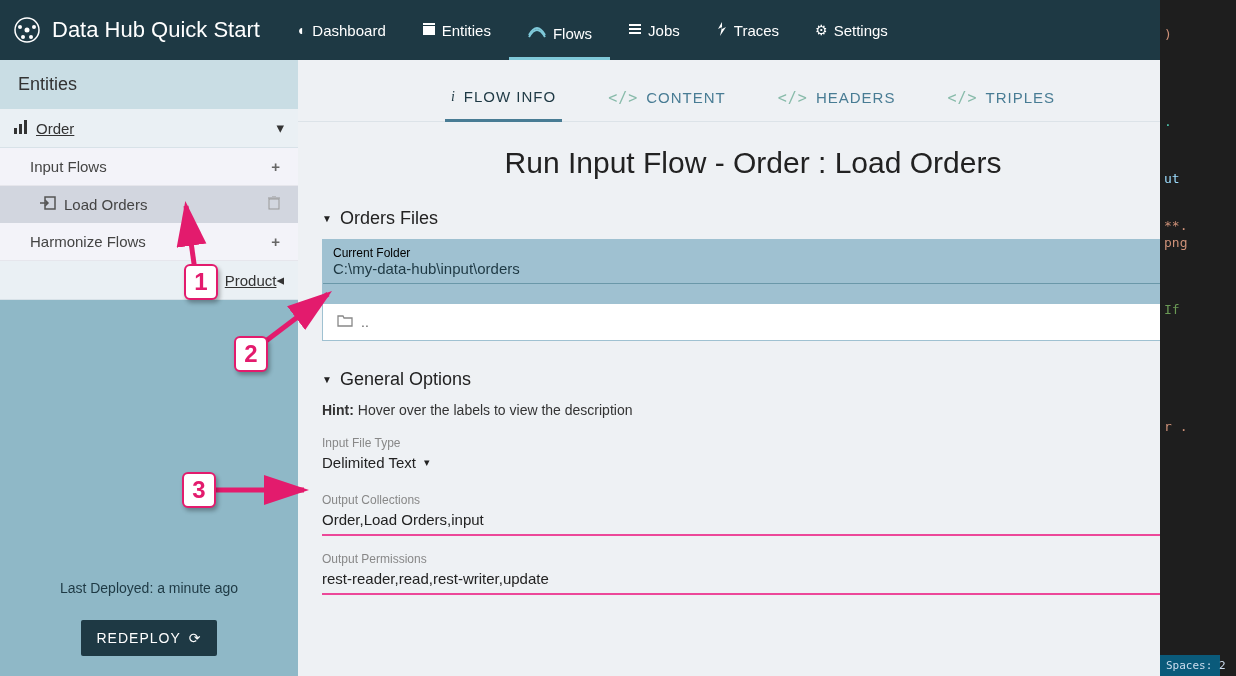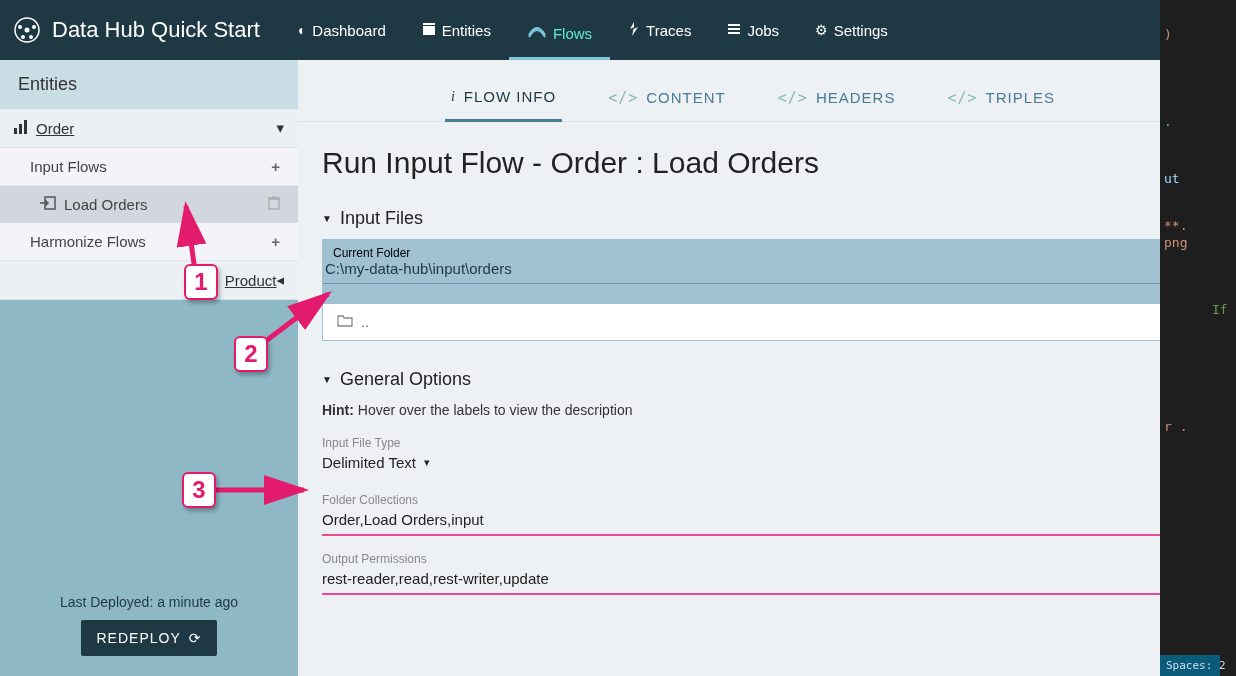--- a/index.html
+++ b/index.html
@@ -6,75 +6,75 @@
   body { font-family: -apple-system, BlinkMacSystemFont, "Segoe UI", Arial, sans-serif; width: 1236px; height: 676px; overflow: hidden; background: #252e37; position: relative; }
   
   .app { width: 1208px; height: 676px; background: #eef1f4; display: flex; flex-direction: column; }
   
   
   .navbar { background: #1e3944; height: 60px; display: flex; align-items: center; padding: 0 12px; color: #fff; }
   .navbar-logo { width: 30px; height: 30px; margin-right: 10px; display:flex; align-items:center; justify-content:center;}
   .navbar-title { font-size: 22px; font-weight: 400; margin-right: 20px; white-space: nowrap; }
   .navbar-links { display: flex; align-items: center; gap: 0; flex: 1; }
   .nav-item { color: #fff; text-decoration: none; padding: 0 18px; height: 60px; display: flex; align-items: center; gap: 6px; font-size: 15px; cursor: pointer; white-space: nowrap;}
-  .nav-item.active { color: #5eead4; border-bottom: 3px solid #7fc9d9; padding-top:10px; }
+  .nav-item.active { color: #ffffff; border-bottom: 3px solid #7fc9d9; padding-top:10px; }
   .nav-item .ic { font-size: 14px; }
   .nav-right { display:flex; align-items:center; }
   
   
   .body { display: flex; flex: 1; overflow: hidden; }
   
   
   .sidebar { width: 298px; background: #8fb8c7; display: flex; flex-direction: column; }
   .sidebar-head { background: #c9dde4; padding: 14px 18px; font-size: 18px; color: #333; }
   .entities-list { flex: 1; background: #8fb8c7; overflow-y:auto;}
   .entity-row { background: #eaf0f4; padding: 10px 14px; display: flex; align-items: center; justify-content: space-between; font-size: 15px; color: #333; cursor: pointer; border-bottom:1px solid #d8e2e8;}
   .entity-row .left { display:flex; align-items:center; gap:8px;text-decoration:underline;}
   .entity-row.collapsed { background: #eaf0f4; justify-content: flex-end; }
   .flows-group { background: #f3f3f9; }
   .flows-item { padding: 10px 18px 10px 30px; display:flex; justify-content:space-between; align-items:flex-end; font-size:15px; color:#444; cursor:pointer; border-bottom:1px solid #e6e6ec;}
   .flows-subitem { padding: 10px 18px 10px 40px; display:flex; justify-content:space-between; align-items:center; font-size:15px; color:#444; cursor:pointer; background:#d2d6df;}
   .sidebar-footer { background:#8fb8c7; padding: 12px 10px 20px; text-align:center; }
-  .sidebar-footer .last { color:#1e3944; font-size:14px; margin-bottom:10px; }
+  .sidebar-footer .last { color:#1e3944; font-size:14px; margin-bottom:24px; }
   .redeploy { background:#1e3944; color:#fff; border:none; padding:10px 16px; font-size:14px; letter-spacing:1px; display:inline-flex; align-items:center; gap:8px; cursor:pointer; border-radius:2px;}
   
   
   .main { flex:1; display:flex; flex-direction:column; position:relative; overflow:hidden;}
   .tabs { display:flex; justify-content:center; gap:40px; padding:20px 0 0; border-bottom:1px solid #dce3e8; }
   .tab { color:#487c94; font-size:15px; letter-spacing:1px; padding:8px 6px 14px; display:flex; align-items:center; gap:8px; cursor:pointer;}
   .tab.active { color:#1e3944; border-bottom:3px solid #487c94; margin-bottom:-1px;}
   .tab-ic { font-size:14px; font-style:italic; font-family: Georgia, serif;}
   .content { padding: 10px 24px 24px; overflow-y:auto; flex:1; position:relative;}
-  h1.page-title { font-size:30px; font-weight:400; color:#222; margin:14px 0 28px; }
+  h1.page-title { font-size:30px; font-weight:400; color:#222; margin:14px 0 28px;text-align:center; }
   .section-head { display:flex; align-items:center; gap:4px; font-size:18px; color:#222; margin:8px 0 10px; cursor:pointer;}
   .section-head::before { content:"▼"; font-size:10px; margin-right:4px;}
   .folder-box { background:#9fc1d1; border:1px solid #9fc1d1; }
   .folder-label { font-size:12px; color:#000000; padding:6px 10px 0;}
-  .folder-val { font-size:15px; color:#1e3944; padding:0 2px 6px; border-bottom:1px solid #6a98a9;}
+  .folder-val { font-size:15px; color:#1e3944; padding:0 10px 6px; border-bottom:1px solid #6a98a9;}
   .folder-space { height:20px; background:#9fc1d1;}
   .folder-row { background:#fff; padding:10px 14px; display:flex; align-items:center; gap:8px; color:#666; font-size:14px;}
   .hint { font-size:14px; color:#333; margin:12px 0 18px;}
   .hint b { font-weight:bold;}
   .field-label { font-size:12px; color:#888; margin-top:16px;}
   .field-value { font-size:15px; color:#222; padding:4px 0 6px; border-bottom:2px solid #ec4899; display:flex; align-items:center; gap:4px;}
   .field-value.drop::after { content:"▾"; font-size:11px; margin-left:4px;}
   .scrollbar { position:absolute; right:0; top:0; bottom:0; width:12px; background:#e4e8eb;}
   .scrollthumb { position:absolute; top:0; width:12px; height:230px; background:#b6bec4; border-radius:2px;}
   
   
   .callout { position:absolute; pointer-events:none; z-index:50;}
   .callout-num { width:34px; height:36px; background:#fff; color:#e31b6d; border:2px solid #e31b6d; border-radius:6px; display:flex; align-items:center; justify-content:center; font-size:24px; font-weight:bold; box-shadow:2px 3px 4px rgba(0,0,0,.3);}
   .callout svg { overflow:visible; }
   
   
   .editor-pane { position:absolute; left:1160px; top:0; width:76px; height:676px; background:#1e1e1e; color:#8aa; font-family: Consolas, monospace; font-size:13px; overflow:hidden;}
   .editor-line { padding:1px 4px; white-space:nowrap;}
   .editor-status { position:absolute; bottom:0; left:0; right:16px; background:#0a5a7a; color:#cde; font-size:11px; padding:4px 6px; white-space:nowrap;}
   .orange { color:#ce9178;}
-  .green { color:#6a9955;margin-left:48px;}
+  .green { color:#6a9955;}
   .cyan { color:#4ec9b0;}
   .key { color:#9cdcfe;}
 </style>
 </head>
 <body>
 
 <div class="app">
   <div class="navbar">
     <div class="navbar-logo">
       <svg width="26" height="26" viewBox="0 0 26 26">
@@ -100,32 +100,32 @@
           <span>Entities</span>
         </div>
       <div class="nav-item active">
           <span class="ic"><svg width="20" height="14" viewBox="0 0 20 14">
               <path d="M2 10 Q 10 -4 18 10" fill="none" stroke="#7fc9d9" stroke-width="2"></path>
               <path d="M2 12 Q 10 -2 18 12" fill="none" stroke="#7fc9d9" stroke-width="2"></path>
             </svg></span>
           <span>Flows</span>
         </div>
       <div class="nav-item">
-          <span class="ic"><svg width="12" height="16" viewBox="0 0 12 16">
-              <path d="M6 1 L2 8 L6 6 L4 15 L10 6 L6 8 Z" fill="#fff"></path>
-            </svg></span>
-          <span>Traces</span>
-        </div>
-      <div class="nav-item">
           <span class="ic"><svg width="14" height="14" viewBox="0 0 14 14">
               <line x1="1" y1="3" x2="13" y2="3" stroke="#fff" stroke-width="2"></line>
               <line x1="1" y1="7" x2="13" y2="7" stroke="#fff" stroke-width="2"></line>
               <line x1="1" y1="11" x2="13" y2="11" stroke="#fff" stroke-width="2"></line>
             </svg></span>
           <span>Jobs</span>
+        </div>
+      <div class="nav-item">
+          <span class="ic"><svg width="12" height="16" viewBox="0 0 12 16">
+              <path d="M6 1 L2 8 L6 6 L4 15 L10 6 L6 8 Z" fill="#fff"></path>
+            </svg></span>
+          <span>Traces</span>
         </div>
       <div class="nav-item">
           <span class="ic">⚙</span>
           <span>Settings</span>
         </div>
     </div>
     <div class="nav-right">
       <div class="nav-item">
           <span><svg width="20" height="20" viewBox="0 0 20 20">
               <circle cx="10" cy="6" r="4" fill="#fff"></circle>
@@ -211,21 +211,21 @@
           </div>
         <div class="tab">
             <span style="font-family:monospace;color:#8ba;">&lt;/&gt;</span>
             <span>TRIPLES</span>
           </div>
       </div>
       <div class="content">
         <h1 class="page-title">Run Input Flow - Order : Load Orders</h1>
 
         <div class="section-head">
-            <span>Input Files</span>
+            <span>Orders Files</span>
           </div>
         <div class="folder-box">
           <div class="folder-label">Current Folder</div>
           <div class="folder-val">C:\my-data-hub\input\orders</div>
           <div class="folder-space"></div>
           <div class="folder-row">
             <span><svg width="16" height="13" viewBox="0 0 16 13">
                   <path d="M1 2 L6 2 L7 4 L15 4 L15 12 L1 12 Z" fill="none" stroke="#888" stroke-width="1.3"></path>
                 </svg></span>
             <span>..</span>
@@ -236,21 +236,21 @@
         <div class="section-head">
             <span>General Options</span>
           </div>
         <div class="hint"><b>Hint:</b><span> Hover over the labels to view the description</span></div>
 
         <div class="field-label">Input File Type</div>
         <div class="field-value drop" style="border:none;width:fit-content;">
             <span>Delimited Text</span>
           </div>
 
-        <div class="field-label">Folder Collections</div>
+        <div class="field-label">Output Collections</div>
         <div class="field-value">
             <span>Order,Load Orders,input</span>
           </div>
 
         <div class="field-label">Output Permissions</div>
         <div class="field-value">
             <span>rest-reader,read,rest-writer,update</span>
           </div>
       </div>
       <div class="scrollbar">

